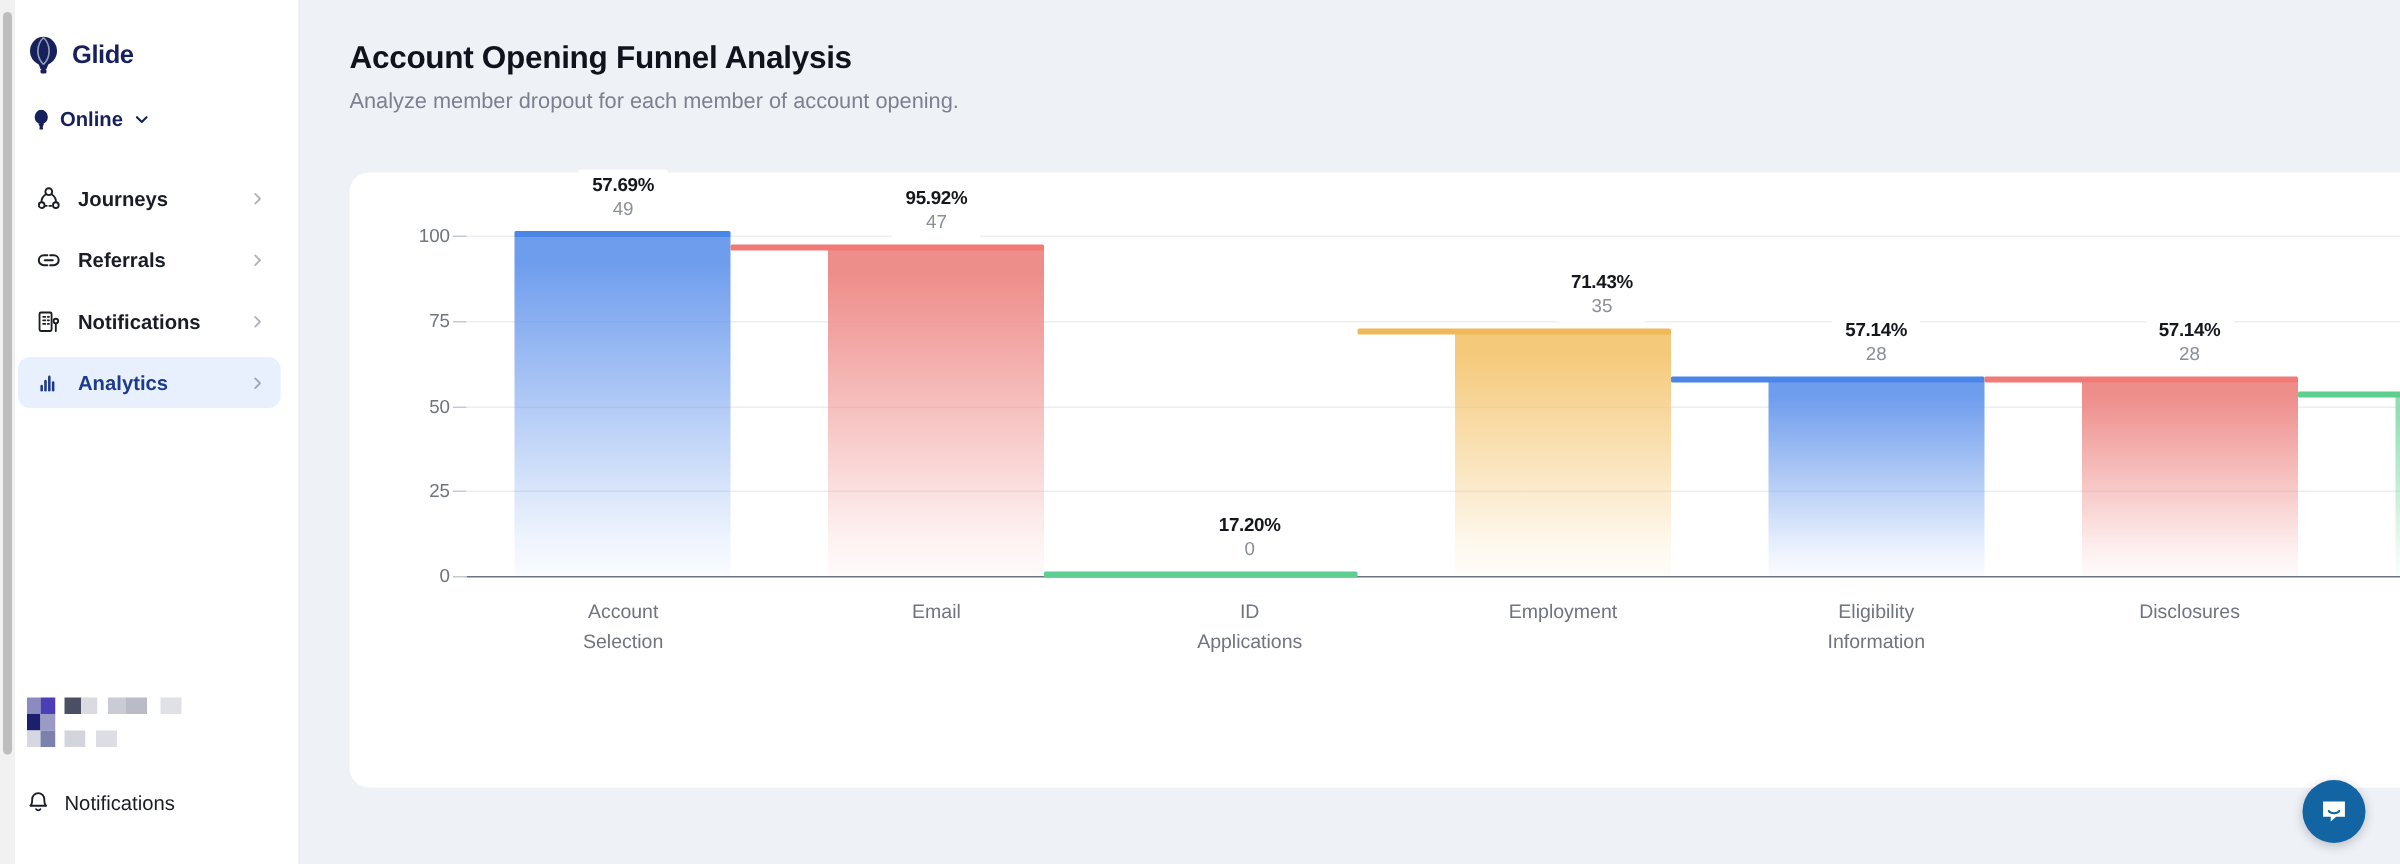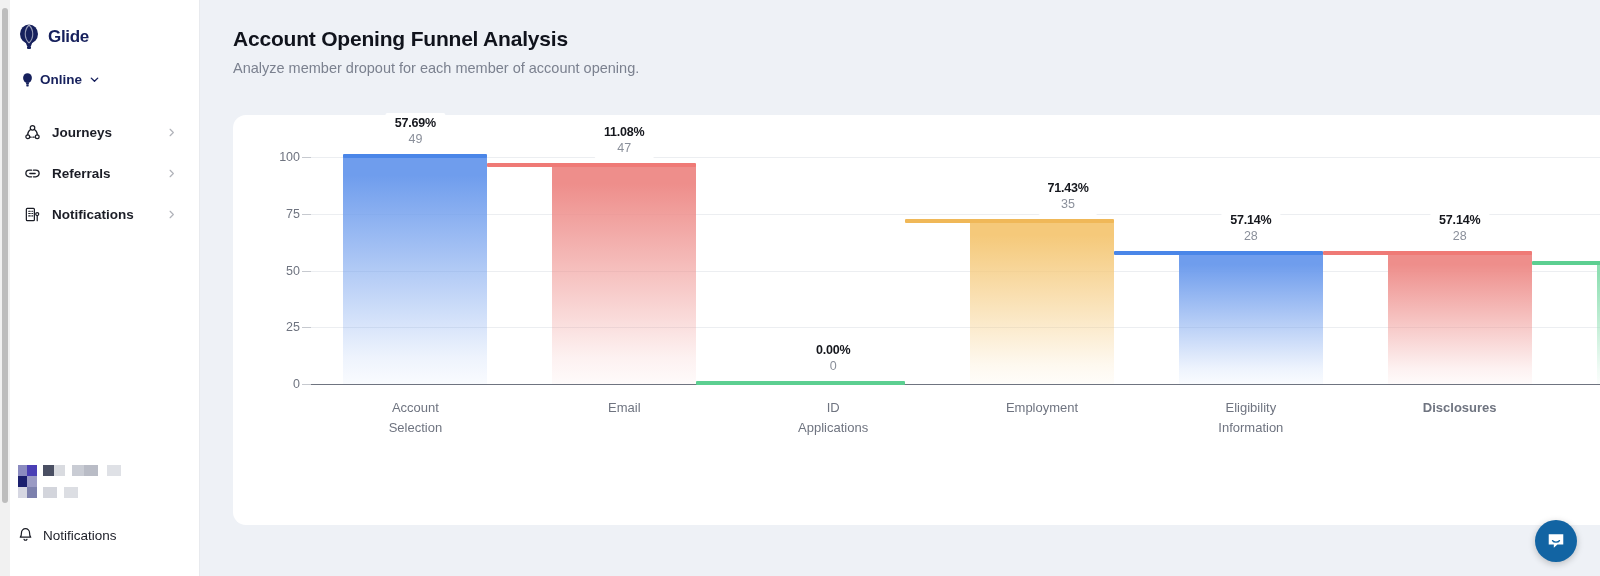--- a/index.html
+++ b/index.html
@@ -215,20 +215,32 @@
           <path d="M5 5.5h1.6M8.3 5.5h0.9M5 8h1.6M8.3 8h0.9M5 10.5h1.6M8.3 10.5h0.9" stroke="#1b1d26" stroke-width="1.2" stroke-linecap="round"></path>
           <circle cx="14" cy="8.5" r="1.6" stroke="#1b1d26" stroke-width="1.3" fill="none"></circle>
           <path d="M14 10.4 V15.5" stroke="#1b1d26" stroke-width="1.3" stroke-linecap="round"></path>
         </svg>
         <span class="nav-label">Notifications</span>
         <svg class="nav-chev" viewBox="0 0 12 12">
           <path d="M4.5 2.5 L8 6 L4.5 9.5" stroke="#6f7480" stroke-width="1.3" fill="none" stroke-linecap="round" stroke-linejoin="round"></path>
         </svg>
       </div>
 
+      <div class="nav-item active">
+        <svg class="nav-ico" viewBox="0 0 18 18">
+          <path d="M4 11 V14" stroke="#1e3a8a" stroke-width="1.8" stroke-linecap="round"></path>
+          <path d="M6.7 7.5 V14" stroke="#1e3a8a" stroke-width="1.8" stroke-linecap="round"></path>
+          <path d="M9.4 4.5 V14" stroke="#1e3a8a" stroke-width="1.8" stroke-linecap="round"></path>
+          <path d="M12.1 8.5 V14" stroke="#1e3a8a" stroke-width="1.8" stroke-linecap="round"></path>
+        </svg>
+        <span class="nav-label">Analytics</span>
+        <svg class="nav-chev" viewBox="0 0 12 12">
+          <path d="M4.5 2.5 L8 6 L4.5 9.5" stroke="#5b6b92" stroke-width="1.3" fill="none" stroke-linecap="round" stroke-linejoin="round"></path>
+        </svg>
+      </div>
 
 
     </nav>
 
     <div class="profile-block">
       <div class="pf-row">
         <span class="pf-c" style="width:9px;height:11px;background:#8b8bc0"></span>
         <span class="pf-c" style="width:10px;height:11px;background:#4a3fb5"></span>
         <span class="pf-c" style="width:6px;height:11px;background:#ffffff"></span>
         <span class="pf-c" style="width:11px;height:11px;background:#4a4f63"></span>
@@ -300,27 +312,27 @@
               <div class="pct">57.69%</div>
               <div class="cnt">49</div>
             </div>
             <div class="xlabel" style="left: 104.429px; top: 241px;">Account
 Selection</div>
             <div class="bar" style="left: 241.23px; width: 144.111px; height: 217.738px;">
               <div class="bar-body" style="background: linear-gradient(rgb(238, 142, 139) 0%, rgb(238, 142, 139) 8%, rgba(238, 142, 139, 0.12) 88%, rgba(238, 142, 139, 0.04) 100%);"></div>
             </div>
             <div class="bar-cap" style="left: 176.484px; width: 208.857px; top: 6.2616px; background: rgb(239, 122, 118);"></div>
             <div class="dlabel" style="left: 313.286px; top: -34.7384px;">
-              <div class="pct">11.08%</div>
+              <div class="pct">95.92%</div>
               <div class="cnt">47</div>
             </div>
             <div class="xlabel" style="left: 313.286px; top: 241px;">Email</div>
             <div class="bar-cap" style="left: 385.341px; width: 208.857px; top: 224px; background: rgb(92, 207, 145);"></div>
             <div class="dlabel" style="left: 522.143px; top: 183px;">
-              <div class="pct">0.00%</div>
+              <div class="pct">17.20%</div>
               <div class="cnt">0</div>
             </div>
             <div class="xlabel" style="left: 522.143px; top: 241px;">ID
 Applications</div>
             <div class="bar" style="left: 658.944px; width: 144.111px; height: 162.146px;">
               <div class="bar-body" style="background: linear-gradient(rgb(245, 201, 122) 0%, rgb(245, 201, 122) 8%, rgba(245, 201, 122, 0.12) 88%, rgba(245, 201, 122, 0.04) 100%);"></div>
             </div>
             <div class="bar-cap" style="left: 594.199px; width: 208.857px; top: 61.8539px; background: rgb(240, 184, 88);"></div>
             <div class="dlabel" style="left: 757px; top: 20.8539px;">
               <div class="pct">71.43%</div>
@@ -338,21 +350,21 @@
             <div class="xlabel" style="left: 939.857px; top: 241px;">Eligibility
 Information</div>
             <div class="bar" style="left: 1076.66px; width: 144.111px; height: 129.708px;">
               <div class="bar-body" style="background: linear-gradient(rgb(238, 142, 139) 0%, rgb(238, 142, 139) 8%, rgba(238, 142, 139, 0.12) 88%, rgba(238, 142, 139, 0.04) 100%);"></div>
             </div>
             <div class="bar-cap" style="left: 1011.91px; width: 208.857px; top: 94.2922px; background: rgb(239, 122, 118);"></div>
             <div class="dlabel" style="left: 1148.71px; top: 53.2922px;">
               <div class="pct">57.14%</div>
               <div class="cnt">28</div>
             </div>
-            <div class="xlabel" style="left: 1148.71px; top: 241px; font-weight: bold;">Disclosures</div>
+            <div class="xlabel" style="left: 1148.71px; top: 241px;">Disclosures</div>
             <div class="bar" style="left: 1285.52px; width: 144.111px; height: 120.446px;">
               <div class="bar-body" style="background: linear-gradient(rgb(143, 223, 179) 0%, rgb(143, 223, 179) 8%, rgba(143, 223, 179, 0.12) 88%, rgba(143, 223, 179, 0.04) 100%);"></div>
             </div>
             <div class="bar-cap" style="left: 1220.77px; width: 208.857px; top: 103.554px; background: rgb(92, 207, 145);"></div>
           </div>
       </div>
     </section>
 
     <div class="chat">
       <svg viewBox="0 0 22 22">

